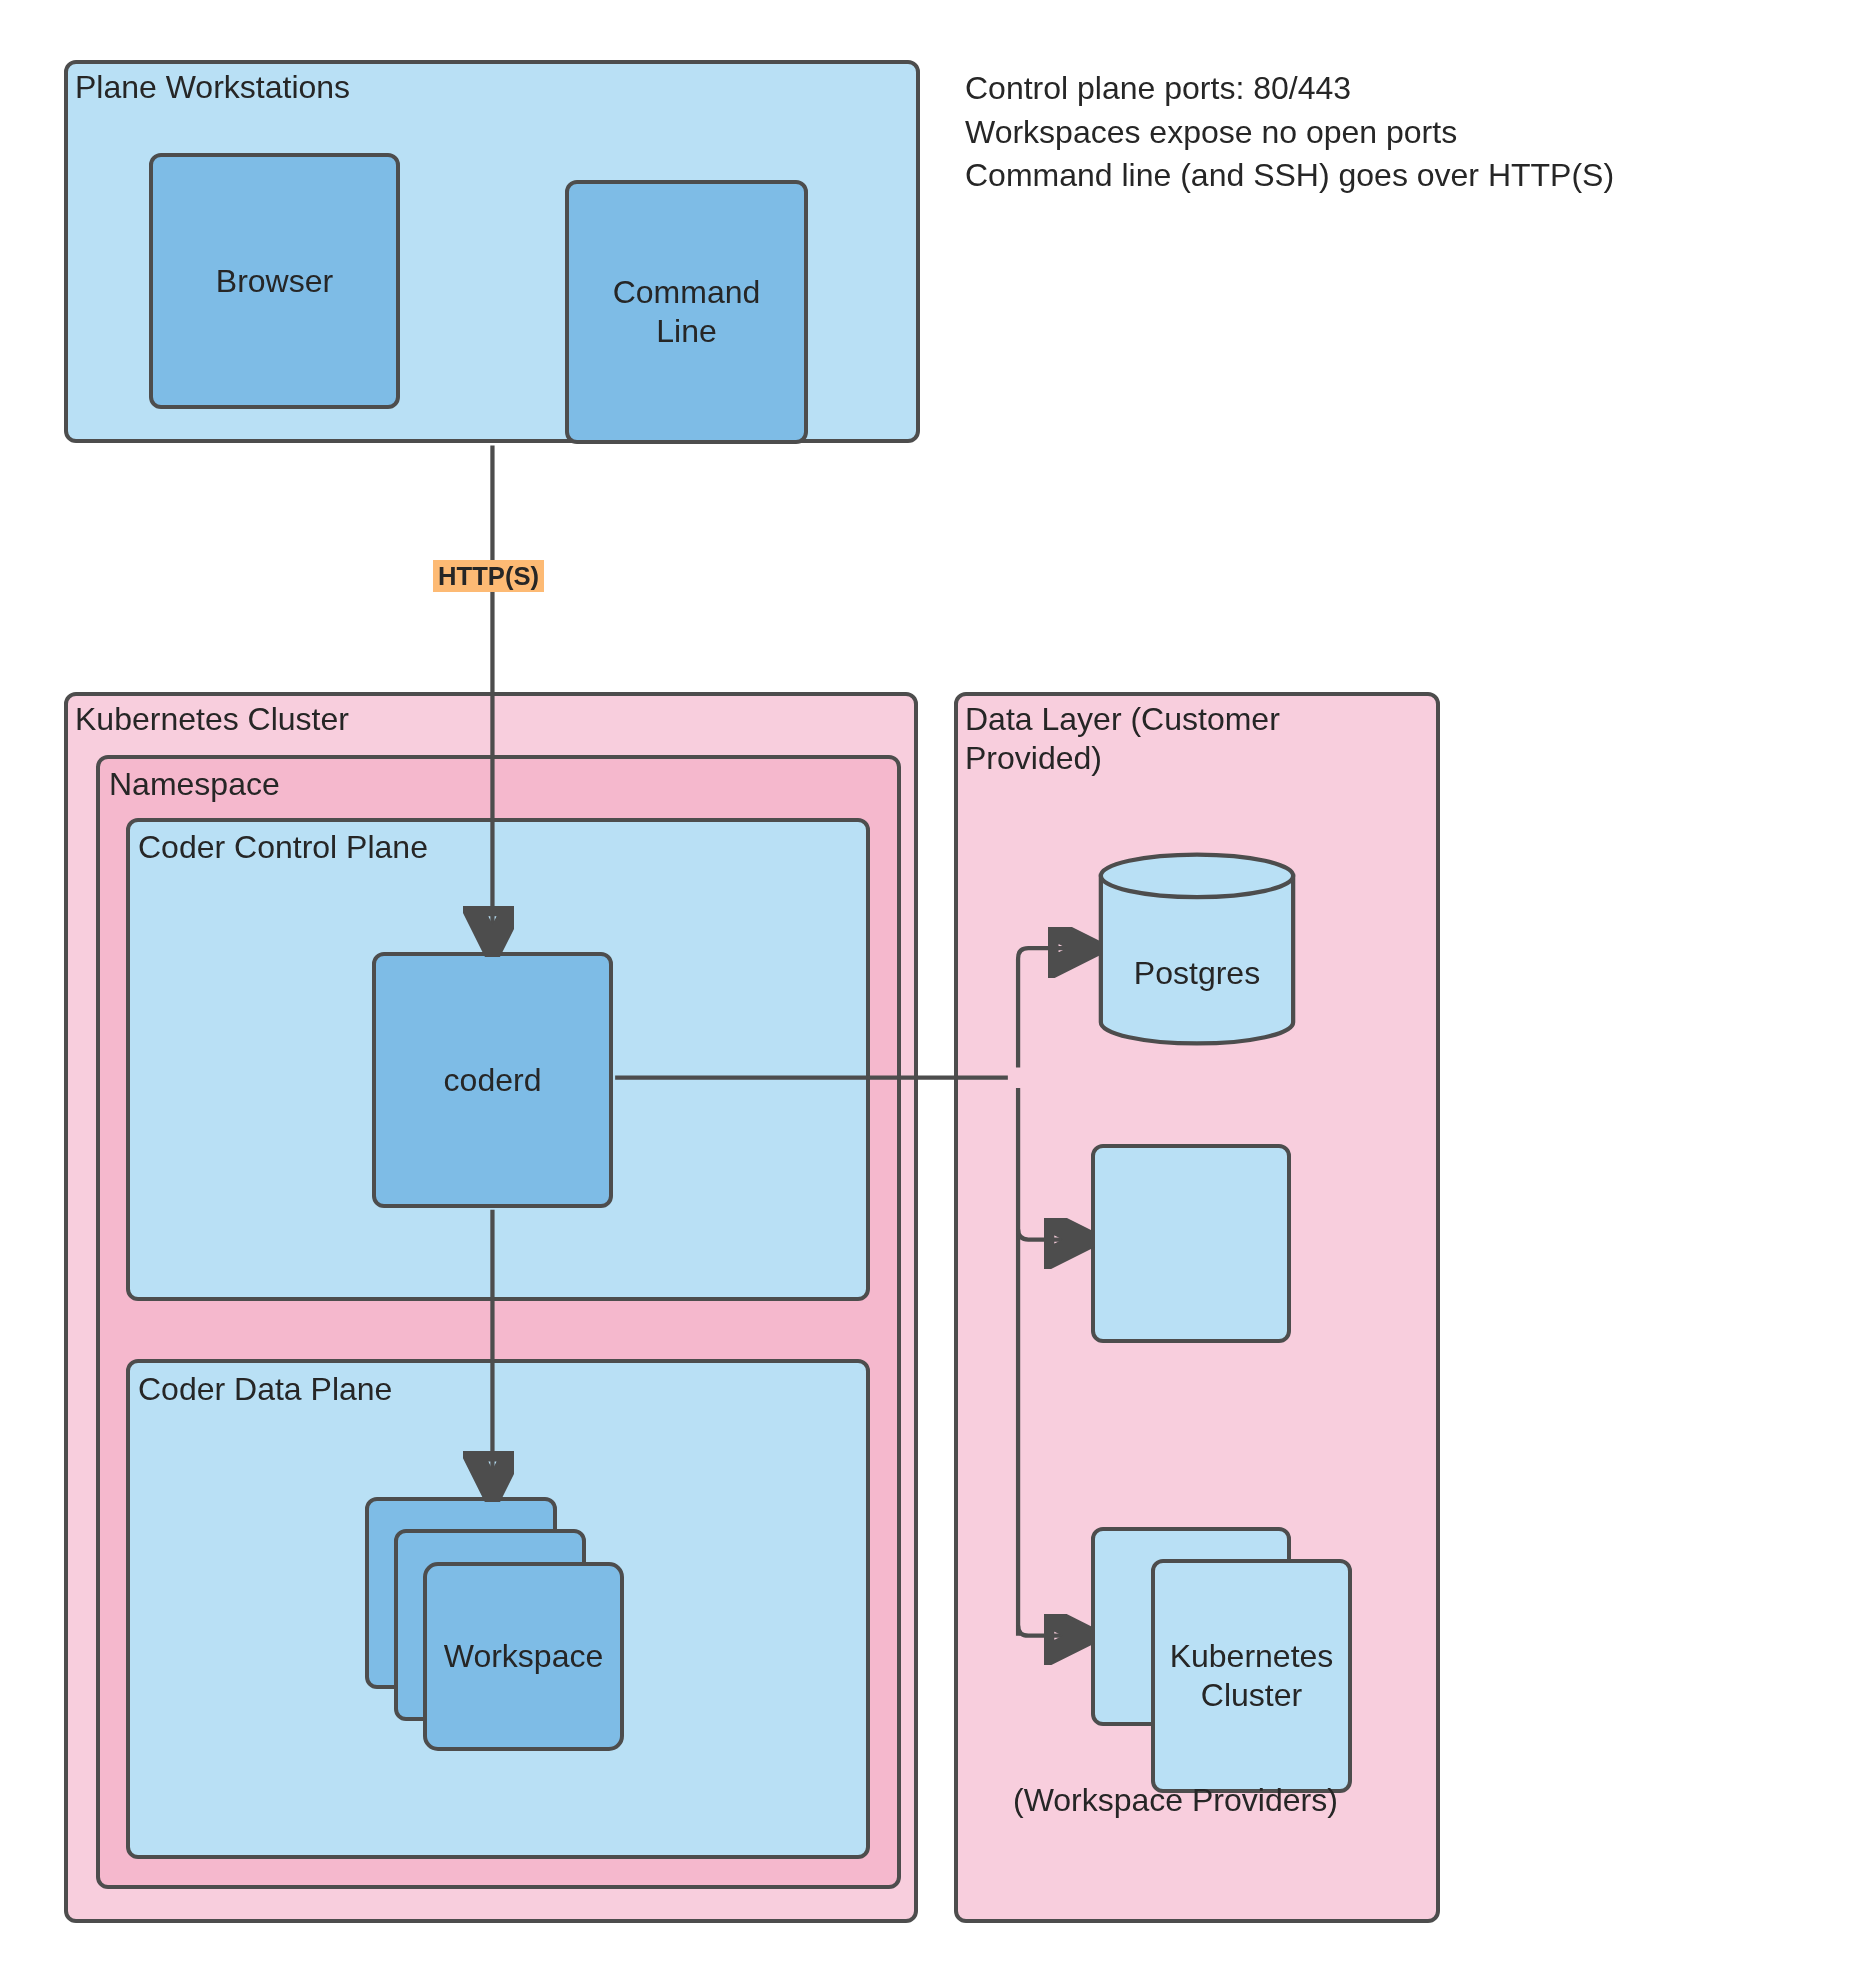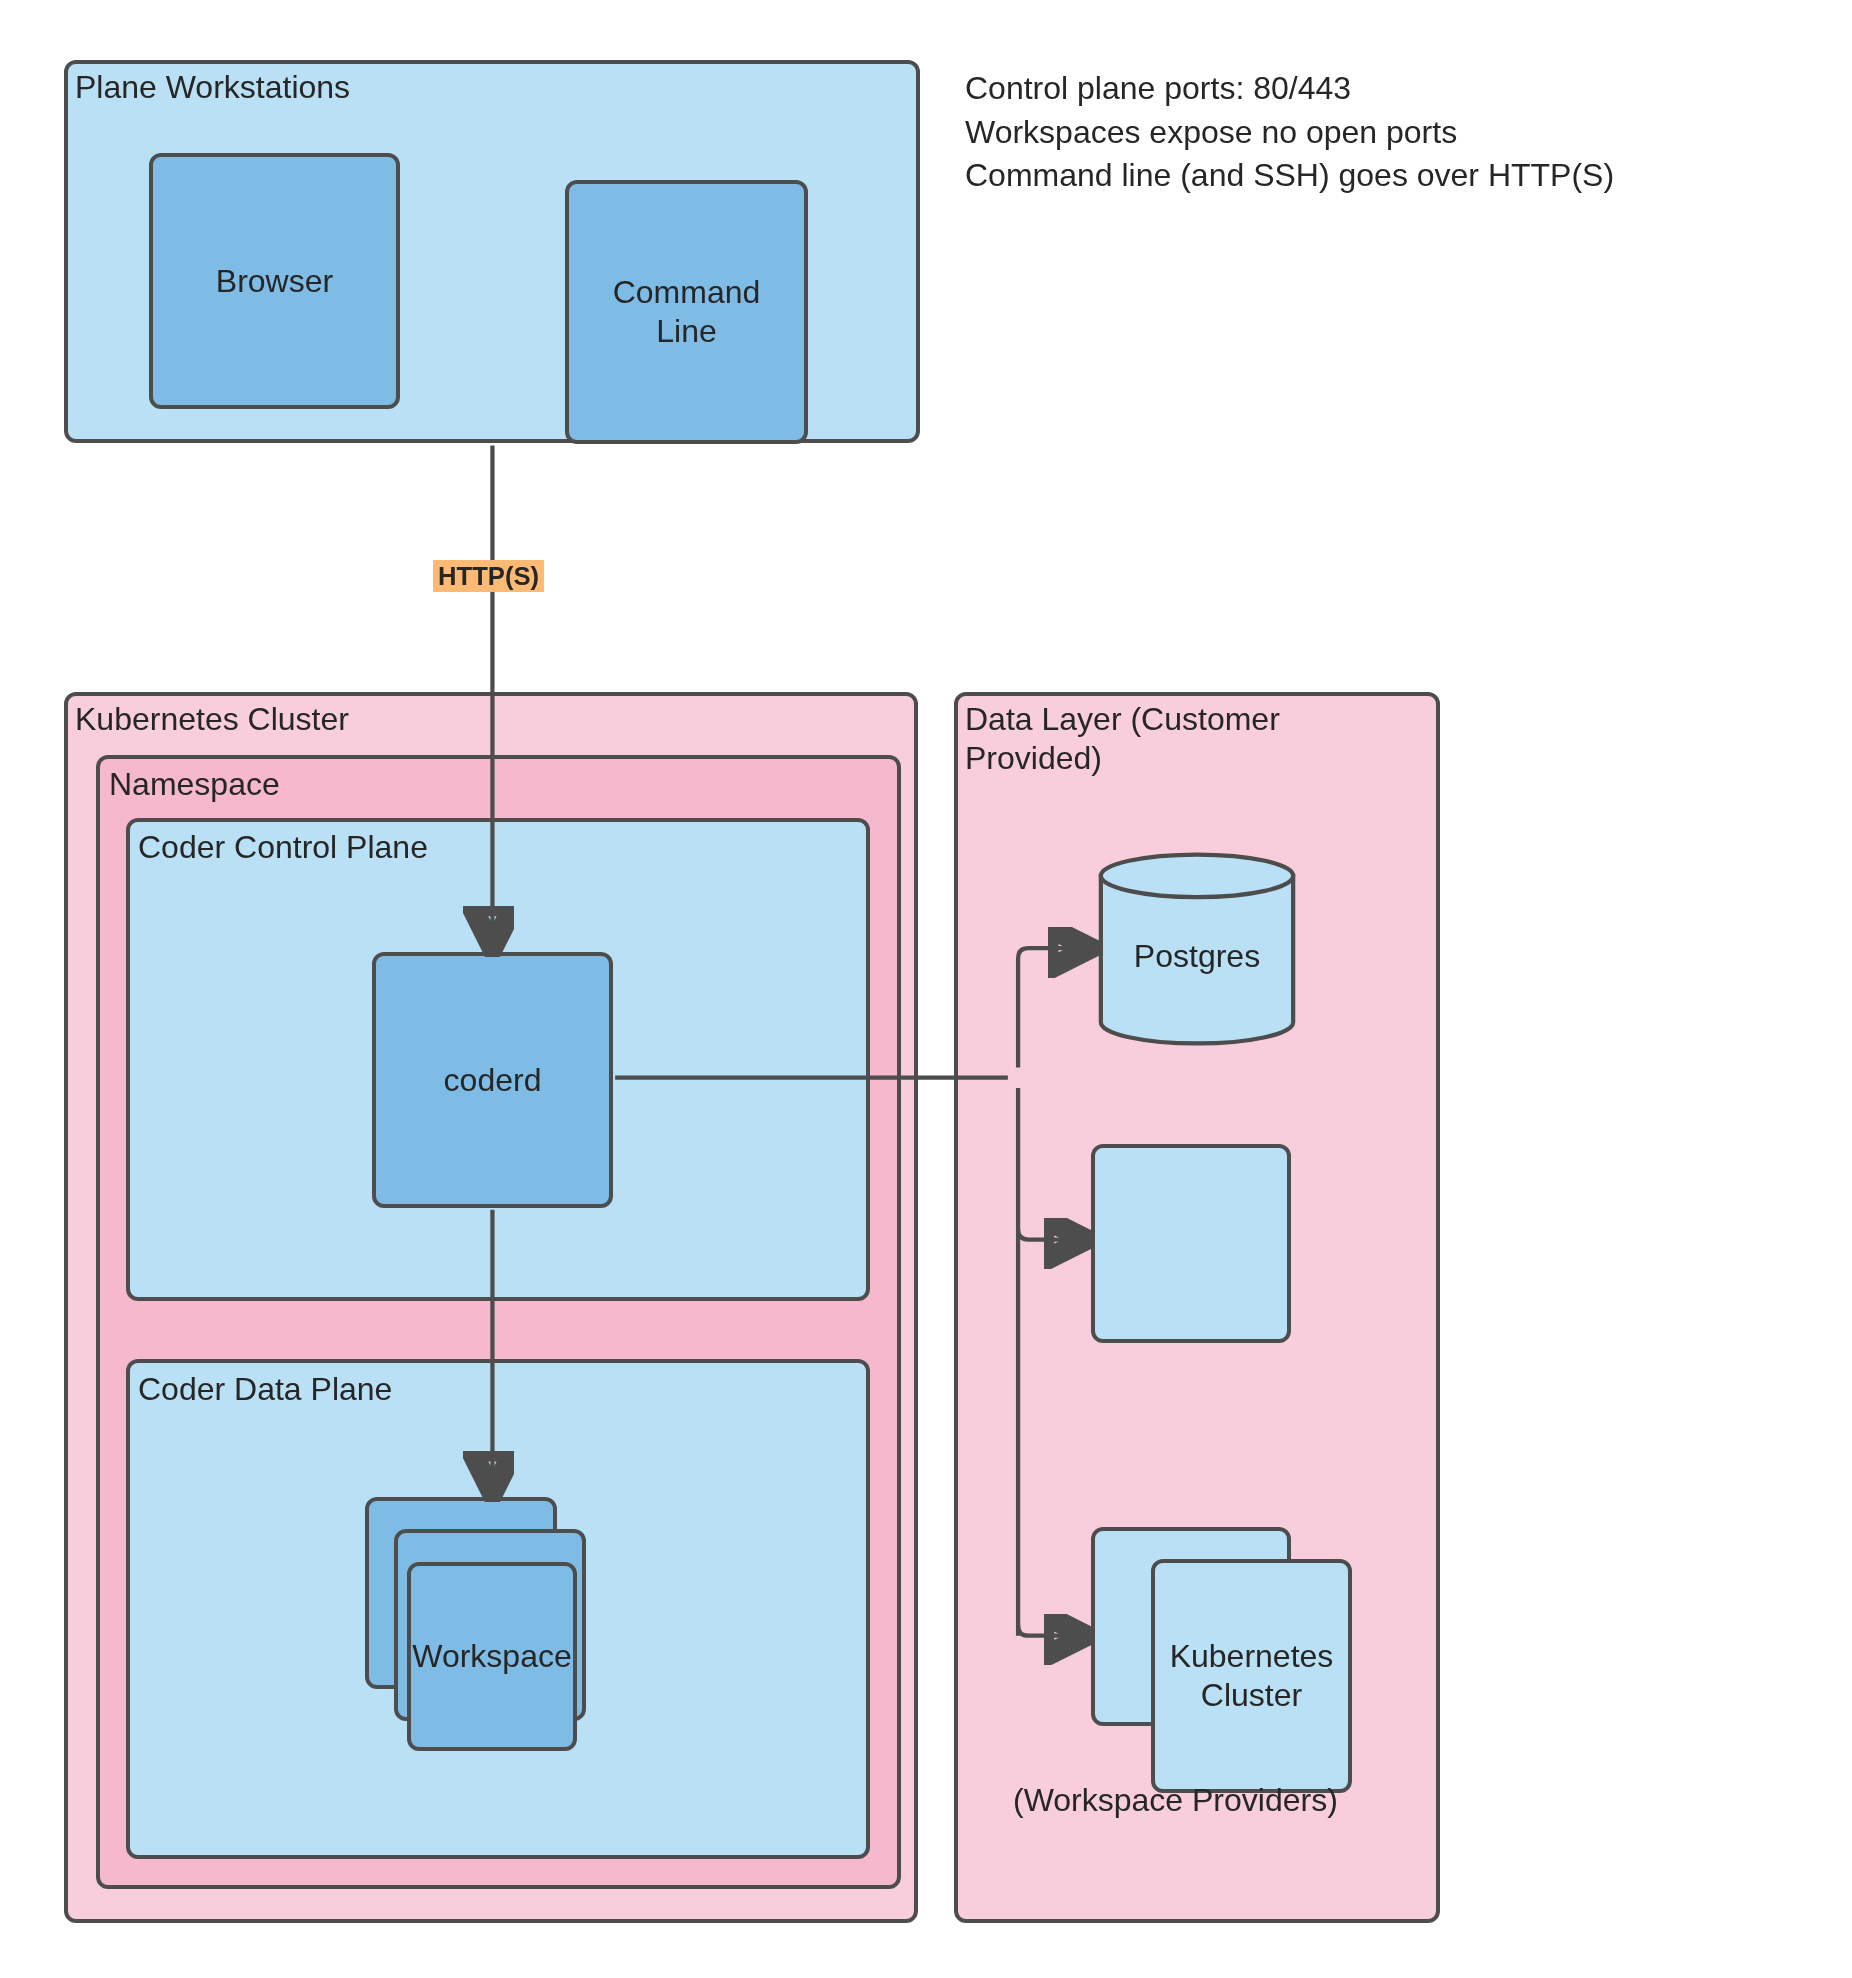--- a/index.html
+++ b/index.html
@@ -57,20 +57,21 @@
 
   
   .cyl-wrap { position: absolute; }
   .cyl-label {
     position: absolute;
     left: 0; right: 0;
     text-align: center;
     font-size: 32px;
     line-height: 39px;
     color: #262626;
+    margin-top: 17px;
   }
 
   
   .free-text {
     position: absolute;
     font-size: 32px;
     line-height: 40px;
     color: #262626;
     white-space: pre-line;
   }
@@ -126,21 +127,21 @@
   <div class="container-title" style="left:138px; top:828px; width:596px;">Coder Control Plane</div>
 
   <div class="abs node node-blue-dark" style="left:372px; top:952px; width:241px; height:256px;">coderd</div>
 
   <div class="abs container-box" style="left:126px; top:1359px; width:744px; height:500px; background:#b9e0f5;">
   </div>
   <div class="container-title" style="left:138px; top:1370px; width:596px;">Coder Data Plane</div>
 
   <div class="abs stack-layer node-blue-dark" style="left:365px; top:1497px; width:192px; height:192px;"></div>
   <div class="abs stack-layer node-blue-dark" style="left:394px; top:1529px; width:192px; height:192px;"></div>
-  <div class="abs node node-blue-dark" style="left:407px; top:1562px; width:170px; height:189px;">Workspace</div>
+  <div class="abs node node-blue-dark" style="left:423px; top:1562px; width:201px; height:189px;border-radius:15px;">Workspace</div>
 
   <div class="abs container-box" style="left:954px; top:692px; width:486px; height:1231px; background:#f8cedd;">
   </div>
   <div class="container-title" style="left:965px; top:700px; width:400px;">Data Layer (Customer
 Provided)</div>
 
   <div class="cyl-wrap" style="left:1097px; top:852px; width:200px; height:194px;">
     <svg width="200" height="194" viewBox="0 0 235 228">
       <path d="M4.5 28 L4.5 200 A 113 25 0 0 0 230.5 200 L230.5 28 Z" fill="#b9e0f5" stroke="#4d4d4d" stroke-width="5"></path>
       <ellipse cx="117.5" cy="28" rx="113" ry="25" fill="#b9e0f5" stroke="#4d4d4d" stroke-width="5"></ellipse>

